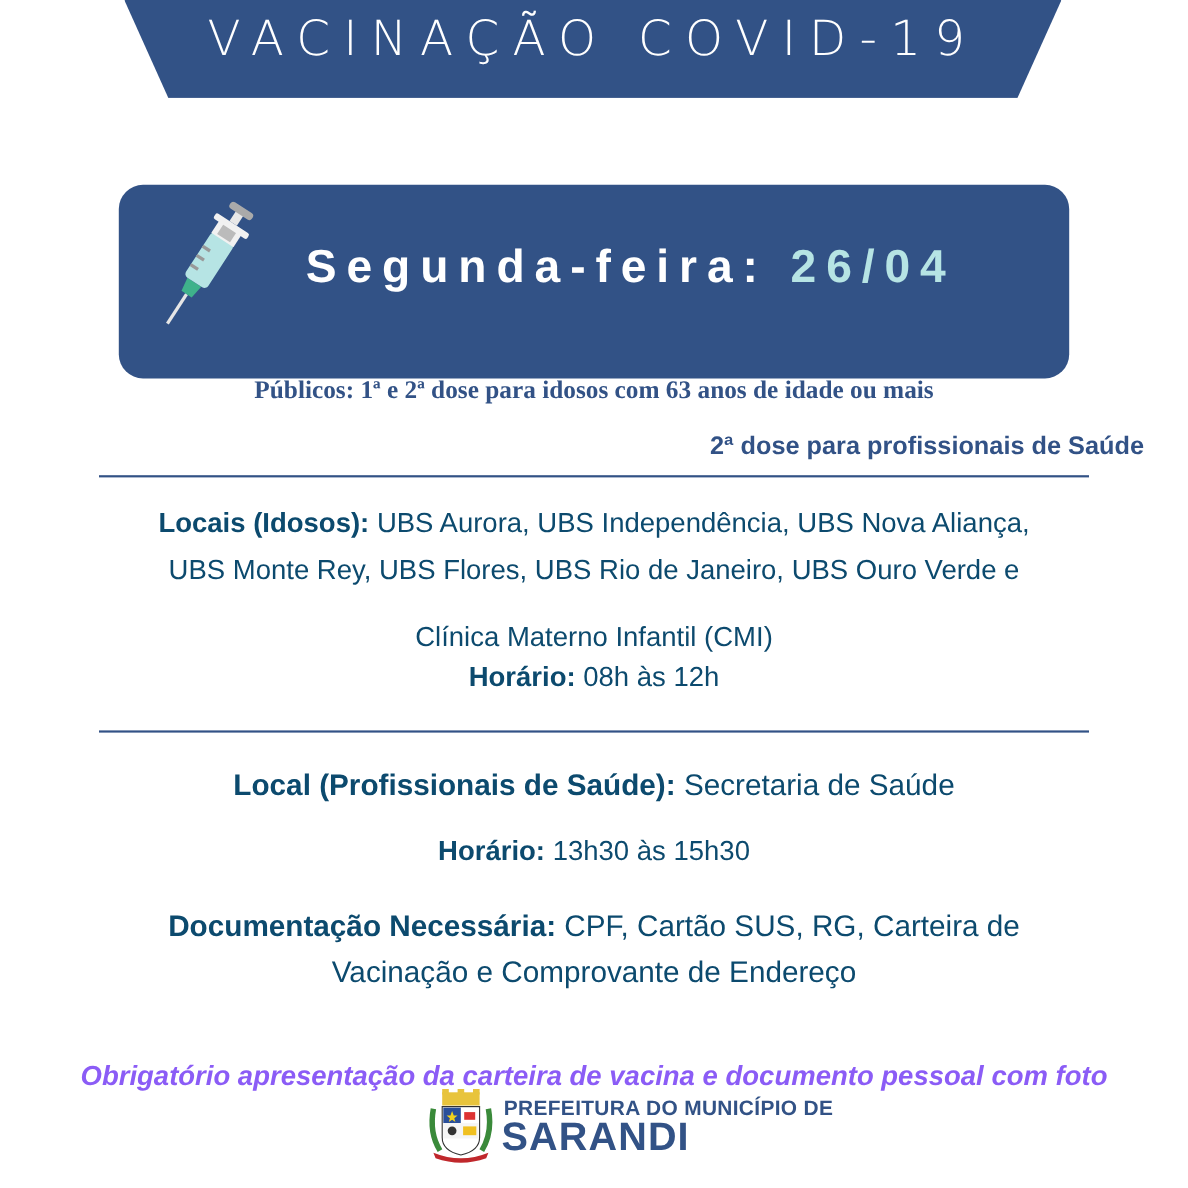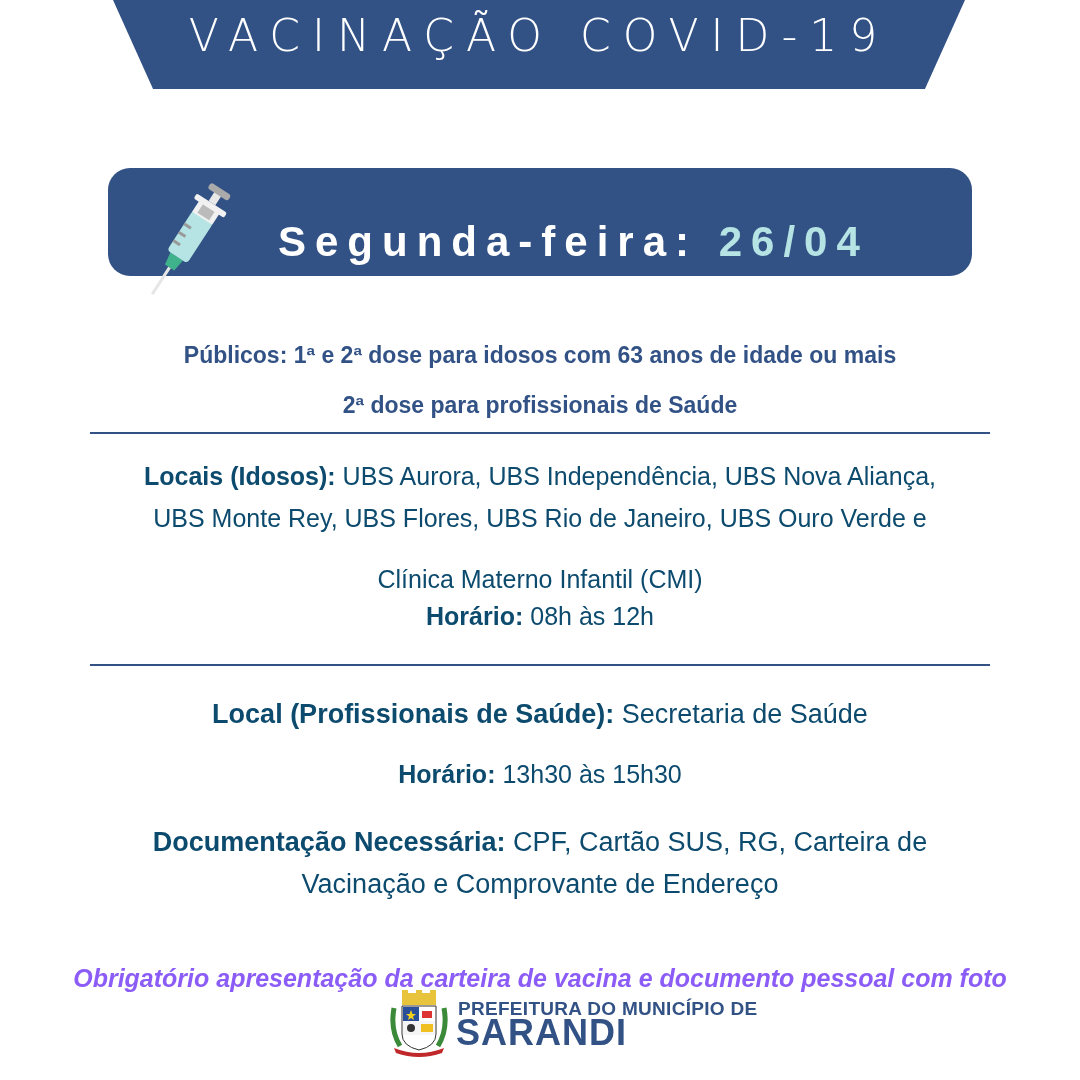--- a/index.html
+++ b/index.html
@@ -3,21 +3,21 @@
 <meta charset="utf-8">
 <style>
   html, body { margin:0; padding:0; }
   body { width:1080px; height:1080px; background:#ffffff; position:relative; overflow:hidden;
          font-family:"Liberation Sans", sans-serif; }
   .banner { position:absolute; left:113px; top:0; width:852px; height:89px; background:#325286;
             clip-path: polygon(0 0, 100% 0, 95.3% 100%, 4.7% 100%); }
   .banner-text { position:absolute; left:0; right:0; top:6px; text-align:center; color:#fff;
                  font-family:"DejaVu Sans", sans-serif; font-size:44px; letter-spacing:12px;
                  font-weight:300; line-height:60px; }
-  .daybox { position:absolute; left:108px; top:168px; width:864px; height:108px; background:#325286;
+  .daybox { position:absolute; left:108px; top:168px; width:864px; height:176px; background:#325286;
             border-radius:22px; }
   .syringe { position:absolute; left:10px; top:12px; width:140px; height:120px; }
   .daytext { position:absolute; left:170px; top:44px; color:#fff; font-family:"Liberation Sans", sans-serif;
              font-weight:bold; font-size:42px; letter-spacing:9px; line-height:60px; }
   .daytext .date { color:#b6e4e4; }
   .line { position:absolute; text-align:center; left:40px; right:40px; }
   .publicos { color:#325286; font-weight:bold; font-size:23px; font-family:"Liberation Sans", sans-serif; }
   .body-text { color:#0c4a6e; font-size:25px; line-height:36px; font-family:"Liberation Sans", sans-serif; }
   .body-text b { font-weight:bold; }
   .divider { position:absolute; left:90px; width:900px; height:2px; background:#325286; }
@@ -48,22 +48,22 @@
       <rect x="114" y="56" width="12" height="8" fill="#e8e8e8"></rect>
       <rect x="124" y="48" width="7" height="24" rx="3" fill="#aaa"></rect>
     </g>
   </svg>
   <div class="daytext">
     <span>Segunda-feira:</span>
     <span class="date">26/04</span>
   </div>
 </div>
 
-<div class="line publicos" style="top:342px;">Públicos: 1ª e 2ª dose para idosos com 63 anos de idade ou mais</div>
-<div class="line publicos" style="top:392px;">2ª dose para profissionais de Saúde</div>
+<div class="line publicos" style="top:342px;font-family:Liberation Serif, serif;">Públicos: 1ª e 2ª dose para idosos com 63 anos de idade ou mais</div>
+<div class="line publicos" style="top:392px;text-align:right;">2ª dose para profissionais de Saúde</div>
 
 <div class="divider" style="top:432px;"></div>
 
 <div class="line body-text" style="top:458px;">
   <b>Locais (Idosos):</b><span> UBS Aurora, UBS Independência, UBS Nova Aliança,</span>
 </div>
 <div class="line body-text" style="top:500px;">UBS Monte Rey, UBS Flores, UBS Rio de Janeiro, UBS Ouro Verde e</div>
 <div class="line body-text" style="top:561px;">Clínica Materno Infantil (CMI)</div>
 
 <div class="line body-text" style="top:598px;">

